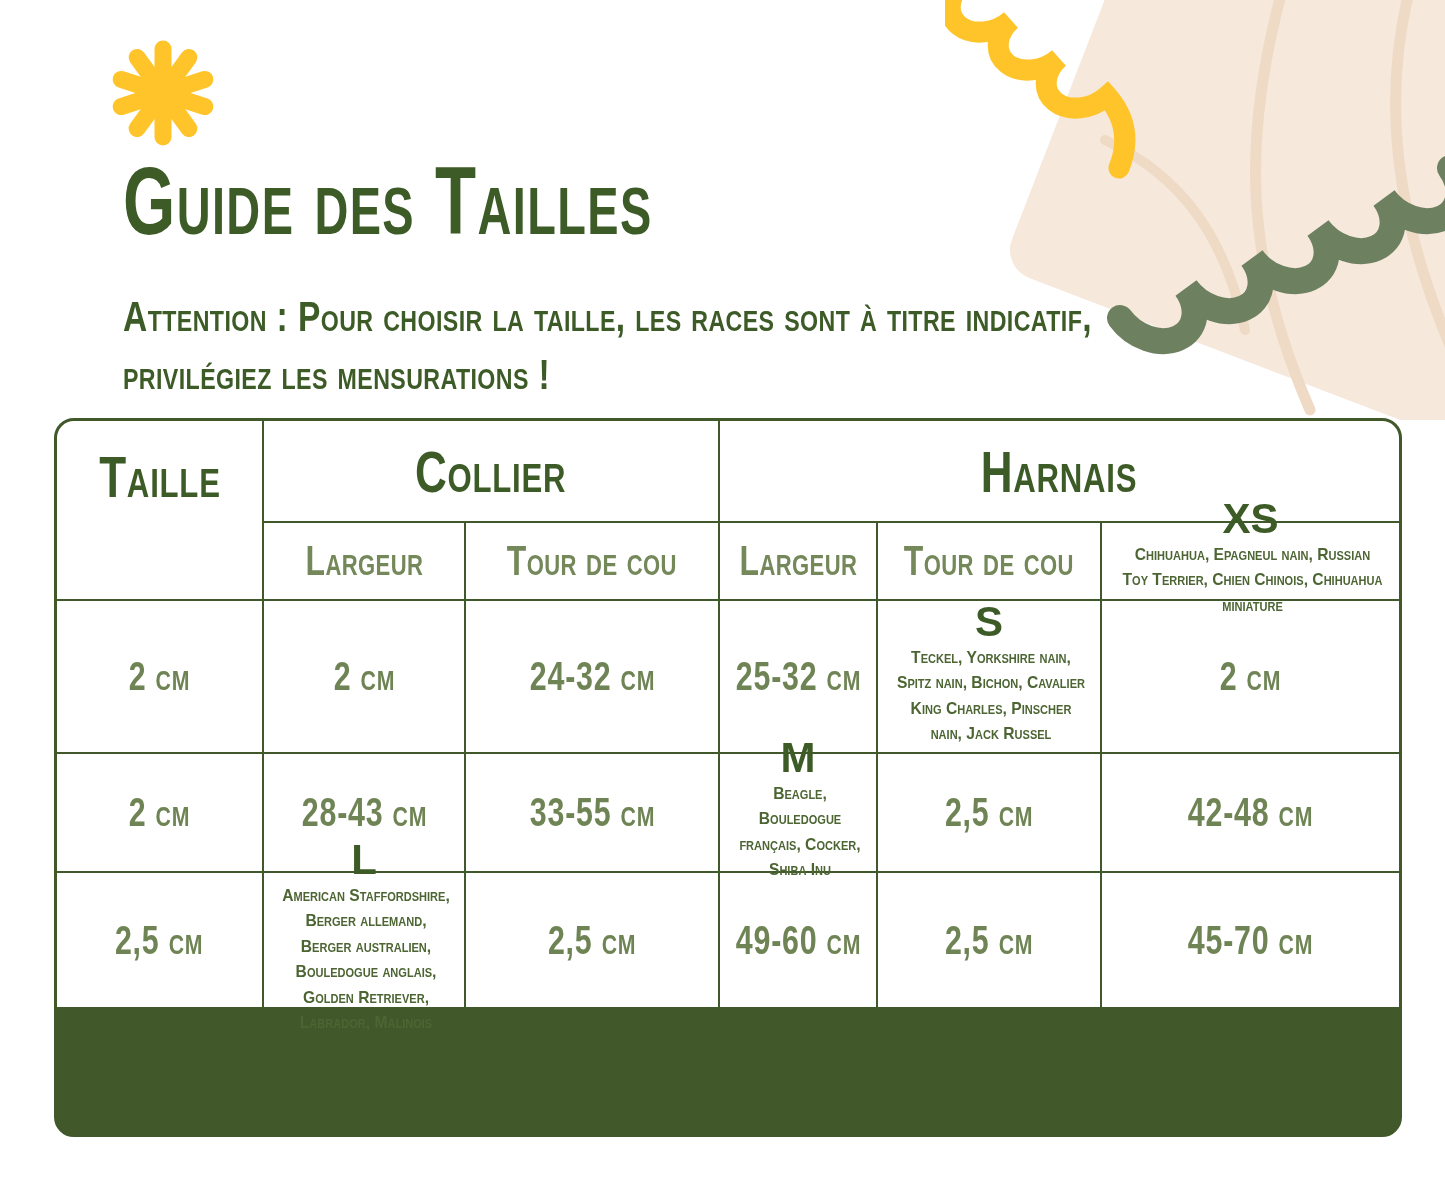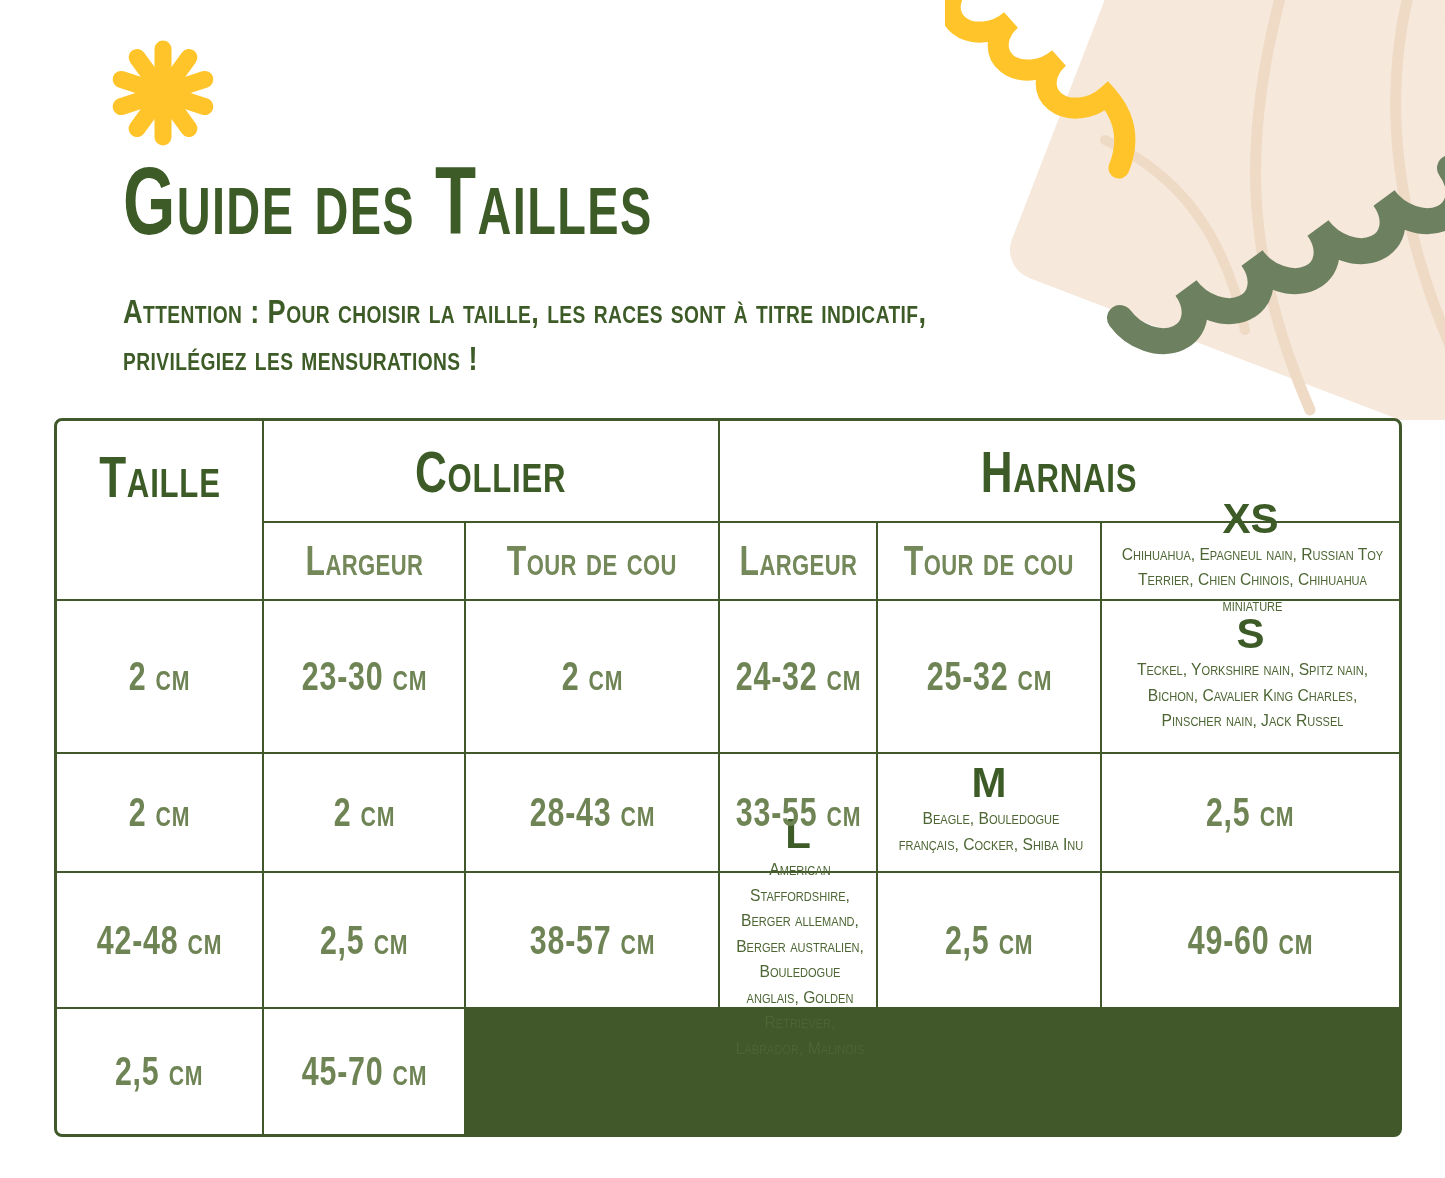--- a/index.html
+++ b/index.html
@@ -43,41 +43,41 @@
     color: var(--dark-green);
     line-height: 1;
     white-space: nowrap;
     display: inline-block;
     transform: scaleX(0.70);
     transform-origin: left top;
   }
   .page-warning {
     position: absolute; left: 123px; top: 288px;
     color: var(--dark-green);
-    font-size: 34px;
+    font-size: 42px;
     font-weight: bold;
     line-height: 1.38;
     letter-spacing: 0.5px;
   }
   .page-warning .condense {
     display: inline-block;
     transform: scaleX(0.80);
     transform-origin: left top;
     white-space: nowrap;
   }
   
   .size-table {
     position: absolute; left: 54px; top: 418px;
     display: grid;
     grid-template-columns: 205px 200px 252px 156px 222px 297px;
     grid-template-rows: 100px 76px 151px 117px 134px 125px;
     gap: 2px;
     background: var(--border-green);
     border: 3px solid var(--border-green);
-    border-radius: 8px;
+    border-radius: 20px;
     overflow: hidden;
   }
   .cell {
     background: #fff;
     display: flex;
     flex-direction: column;
     align-items: center;
     justify-content: center;
     text-align: center;
   }
@@ -100,21 +100,21 @@
     color: var(--subheader-green);
     letter-spacing: 0.5px;
   }
   .size-letter {
     font-size: 42px; font-weight: bold;
     color: var(--dark-green);
     line-height: 1.0;
   }
   .breed-list {
     font-size: 17px;
-    font-weight: normal;
+    font-weight: bold;
     color: var(--breed-green);
     line-height: 1.5;
     padding: 2px 4px 6px 8px;
   }
   .breed-list .condense2 {
     display: block;
     transform: scaleX(0.92);
     transform-origin: center top;
   }
   .value-label {
@@ -196,23 +196,20 @@
   <div class="cell">
     <span class="size-letter">XS</span>
     <div class="breed-list">
       <span class="condense2" style="white-space:normal">Chihuahua, Epagneul nain, Russian Toy Terrier, Chien Chinois, Chihuahua miniature</span>
     </div>
   </div>
   <div class="cell">
     <span class="condense value-label">2 cm</span>
   </div>
   <div class="cell">
-    <span class="condense value-label">23-30 cm</span>
-  </div>
-  <div class="cell">
     <span class="condense value-label">2 cm</span>
   </div>
   <div class="cell">
     <span class="condense value-label">24-32 cm</span>
   </div>
   <div class="cell">
     <span class="condense value-label">25-32 cm</span>
   </div>
 
   <div class="cell">
@@ -242,23 +239,20 @@
   </div>
   <div class="cell">
     <span class="condense value-label">2,5 cm</span>
   </div>
   <div class="cell">
     <span class="condense value-label">42-48 cm</span>
   </div>
   <div class="cell">
     <span class="condense value-label">2,5 cm</span>
   </div>
-  <div class="cell">
-    <span class="condense value-label">38-57 cm</span>
-  </div>
 
   <div class="cell">
     <span class="size-letter">L</span>
     <div class="breed-list">
       <span class="condense2" style="white-space:normal">American Staffordshire, Berger allemand, Berger australien, Bouledogue anglais, Golden Retriever, Labrador, Malinois</span>
     </div>
   </div>
   <div class="cell">
     <span class="condense value-label">2,5 cm</span>
   </div>

